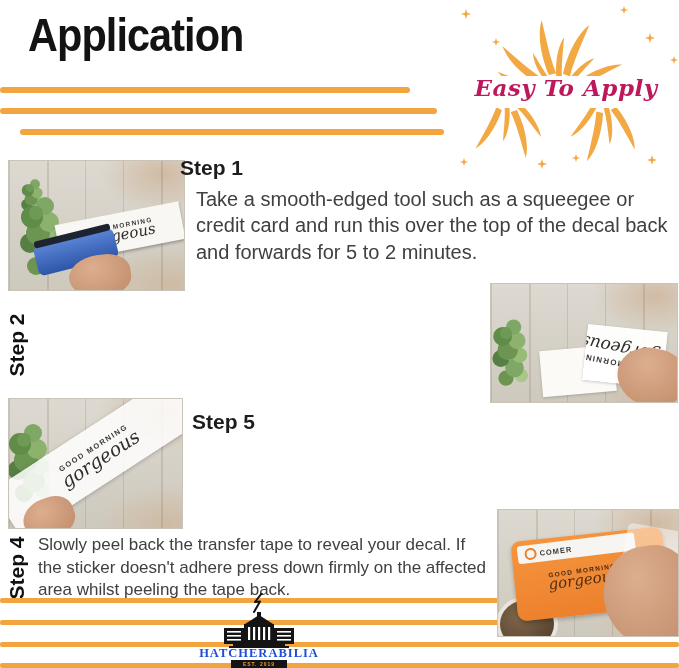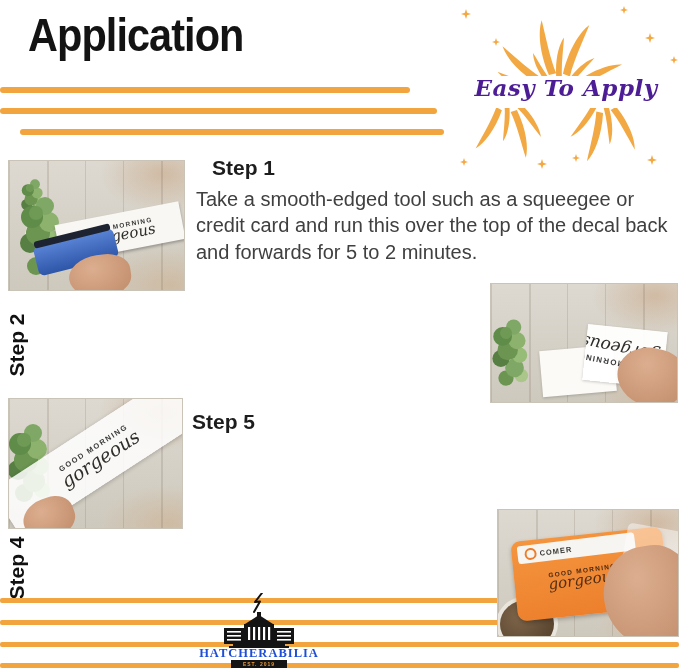--- a/index.html
+++ b/index.html
@@ -9,29 +9,29 @@
   
   .title{position:absolute;left:28px;top:8px;margin:0;font-size:46px;font-weight:bold;
          color:#131313;letter-spacing:-1px;transform:scaleX(.9);transform-origin:left center;}
   .hline{position:absolute;height:6px;background:#F2A43E;border-radius:3px;}
   .hl1{top:87px;left:0;width:410px;}
   .hl2{top:108px;left:0;width:437px;}
   .hl3{top:129px;left:20px;width:424px;}
 
   .tagline{position:absolute;left:466px;top:74px;width:200px;text-align:center;
            font-family:"DejaVu Serif", serif;font-style:italic;font-weight:bold;
-           font-size:23px;color:#4c1d95;letter-spacing:.5px;white-space:nowrap;}
+           font-size:23px;color:#be185d;letter-spacing:.5px;white-space:nowrap;}
   .burst{position:absolute;}
   .burst-top{left:438px;top:0;}
   .burst-bottom{left:446px;top:108px;}
 
   
   .step-head{position:absolute;font-size:21px;font-weight:bold;color:#1d1d1d;}
   .step-body{position:absolute;color:#404040;}
-  .s1-head{left:212px;top:156px;}
+  .s1-head{left:180px;top:156px;}
   .s1-body{left:196px;top:186px;width:478px;font-size:20px;line-height:1.32;}
   .s2-body{left:38px;top:296px;width:446px;font-size:17.5px;line-height:1.33;}
   .s3-head{left:192px;top:410px;}
   .s3-body{left:192px;top:438px;width:488px;font-size:16.5px;line-height:1.35;}
   .s4-body{left:38px;top:534px;width:452px;font-size:17px;line-height:1.33;}
   .vlabel{position:absolute;width:92px;height:30px;text-align:center;font-size:21px;
           font-weight:bold;color:#111;transform:rotate(-90deg);}
   .v2{left:-26px;top:330px;}
   .v4{left:-26px;top:553px;}
 
@@ -255,20 +255,21 @@
     <div class="foliage"></div>
     <div class="tape-diag">
       <span class="decal-top">GOOD MORNING</span>
       <span class="decal-script">gorgeous</span>
     </div>
     <div class="skin hand"></div>
   </div>
   <div class="step-head s3-head">Step 5</div>
 
   <div class="vlabel v4">Step 4</div>
+  <div class="step-body s4-body">Slowly peel back the transfer tape to reveal your decal. If the sticker doesn't adhere press down firmly on the affected area whilst peeling the tape back.</div>
 
   <div class="bline b1"></div>
   <div class="bline b2"></div>
   <div class="bline b3"></div>
   <div class="bline b4"></div>
 
   <div class="photo p4">
     <div class="soil"></div>
     <div class="box-orange">
       <div class="box-band">

